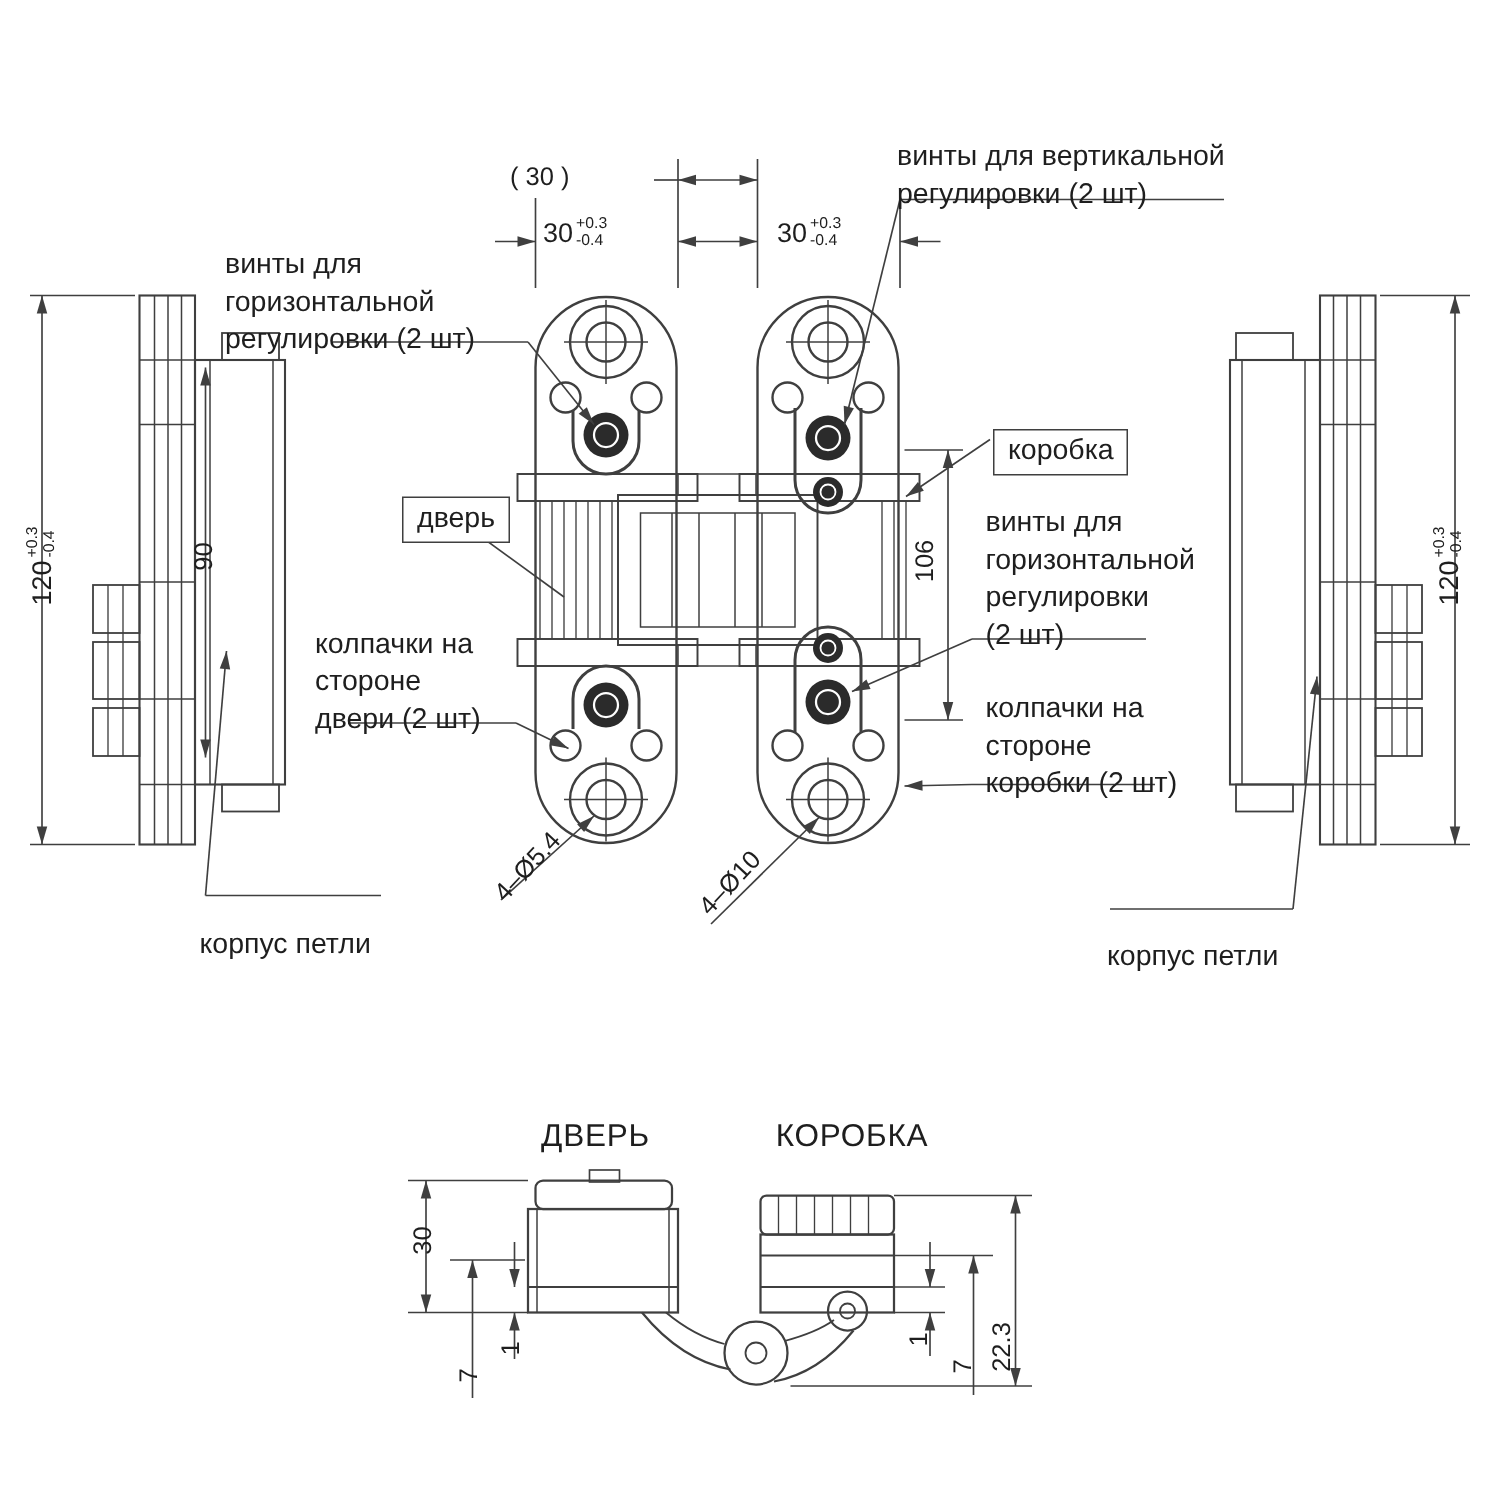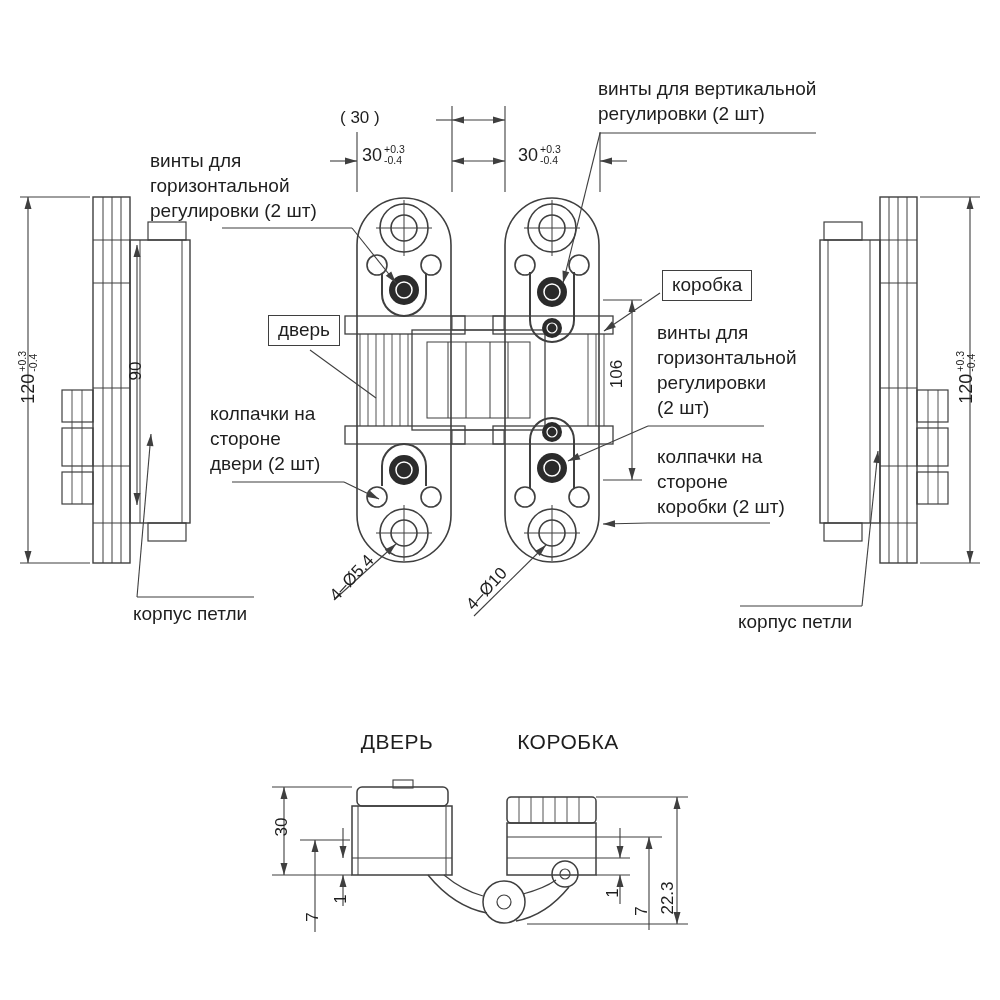--- a/index.html
+++ b/index.html
@@ -2,21 +2,21 @@
 <html><head>
 <meta charset="utf-8">
 <style>
   html,body{margin:0;padding:0;background:#fff;}
   #canvas{
     position:relative;width:1000px;height:1000px;background:#ffffff;overflow:hidden;
     font-family:"Liberation Sans",sans-serif;color:#1e1e1e;
   }
   svg.linework{position:absolute;left:0;top:0;}
   .lbl{
-    position:absolute;font-size:19px;line-height:1.32;white-space:pre-line;color:#1e1e1e;
+    position:absolute;font-size:19px;line-height:1.32;white-space:pre-line;color:#1e1e1e;margin-top:16px;
   }
   .boxed{
     border:1.6px solid #3f3f3f;padding:1px 9px 3px 9px;background:#fff;white-space:nowrap;
   }
   .dim{
     position:absolute;font-size:17px;color:#1e1e1e;display:flex;align-items:center;justify-content:center;
     white-space:nowrap;
   }
   .rot90{transform:rotate(-90deg);}
   .rot47{transform:rotate(-47deg);}

